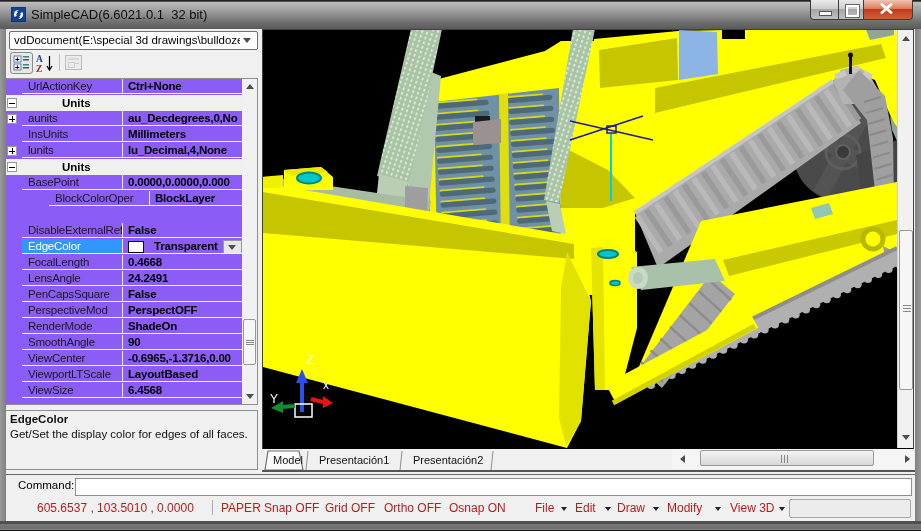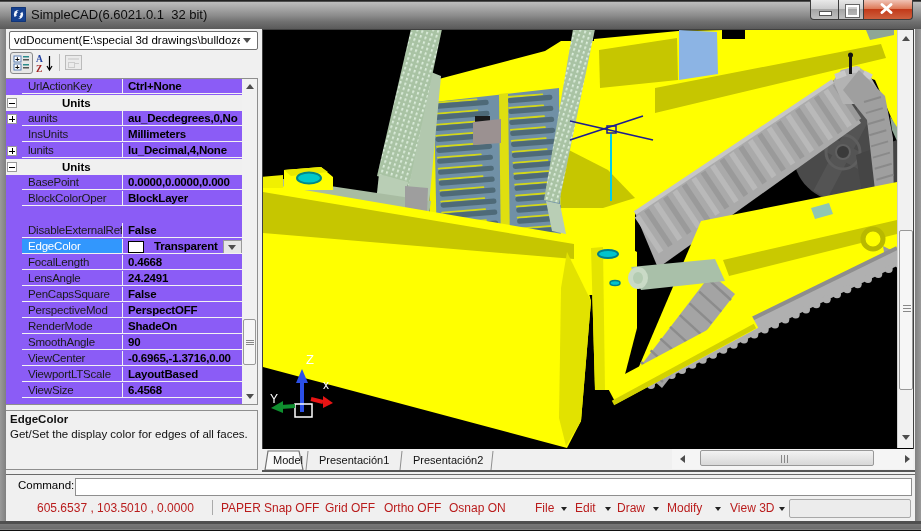--- a/index.html
+++ b/index.html
@@ -152,21 +152,21 @@
       <div class="cat" style="top:80px;">
           <div class="pm">
             <i></i>
           </div>
           <span>Units</span>
         </div>
       <div class="row" style="top:96px;">
           <div class="nm">BasePoint</div>
           <div class="vl">0.0000,0.0000,0.000</div>
         </div>
-      <div class="row" style="top:112px;">
+      <div class="row" style="top:112px;margin-left:27px;">
           <div class="nm">BlockColorOper</div>
           <div class="vl">BlockLayer</div>
         </div>
       <div class="row" style="top:144px;">
           <div class="nm">DisableExternalRefe</div>
           <div class="vl">False</div>
         </div>
       <div class="row" style="top:160px;">
           <div class="nm sel">EdgeColor</div>
         <div class="vl" style="padding-left:0;">

